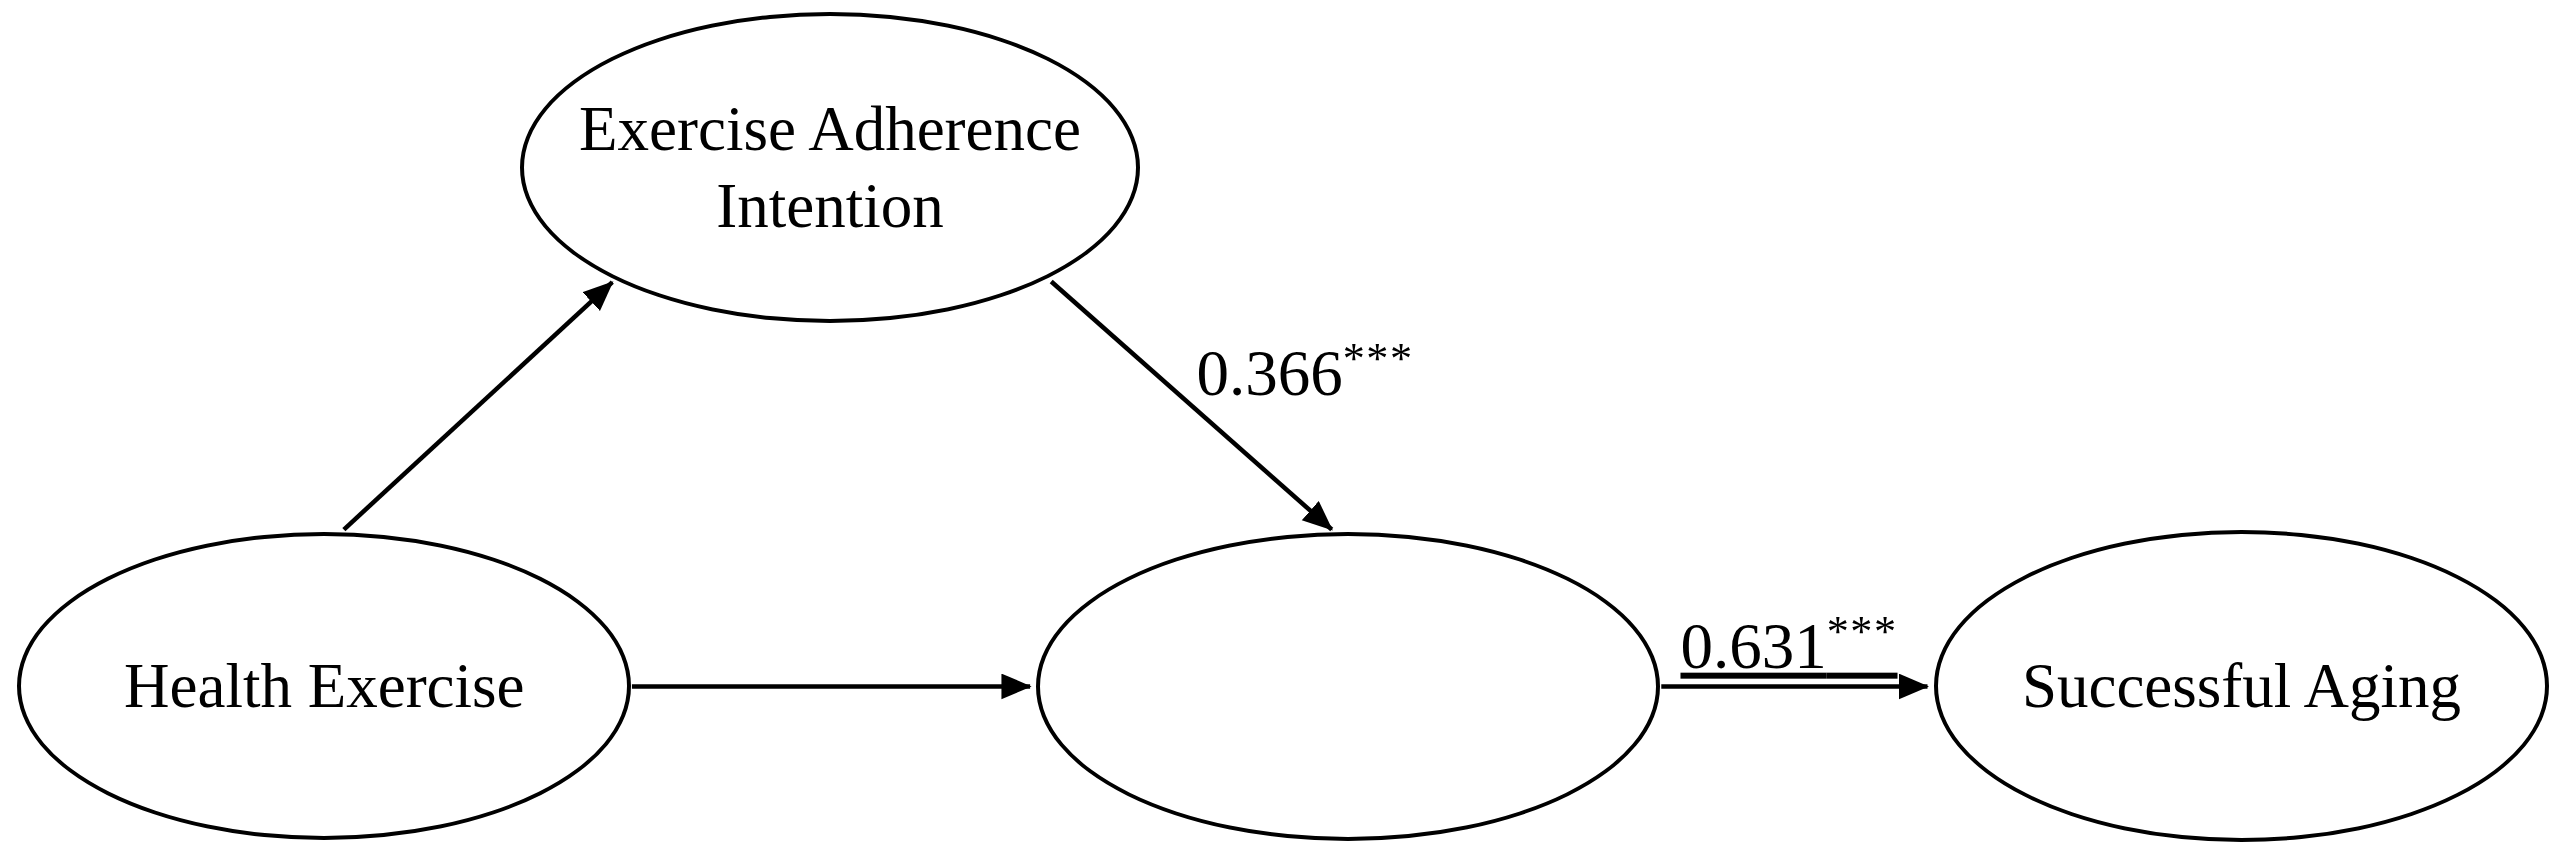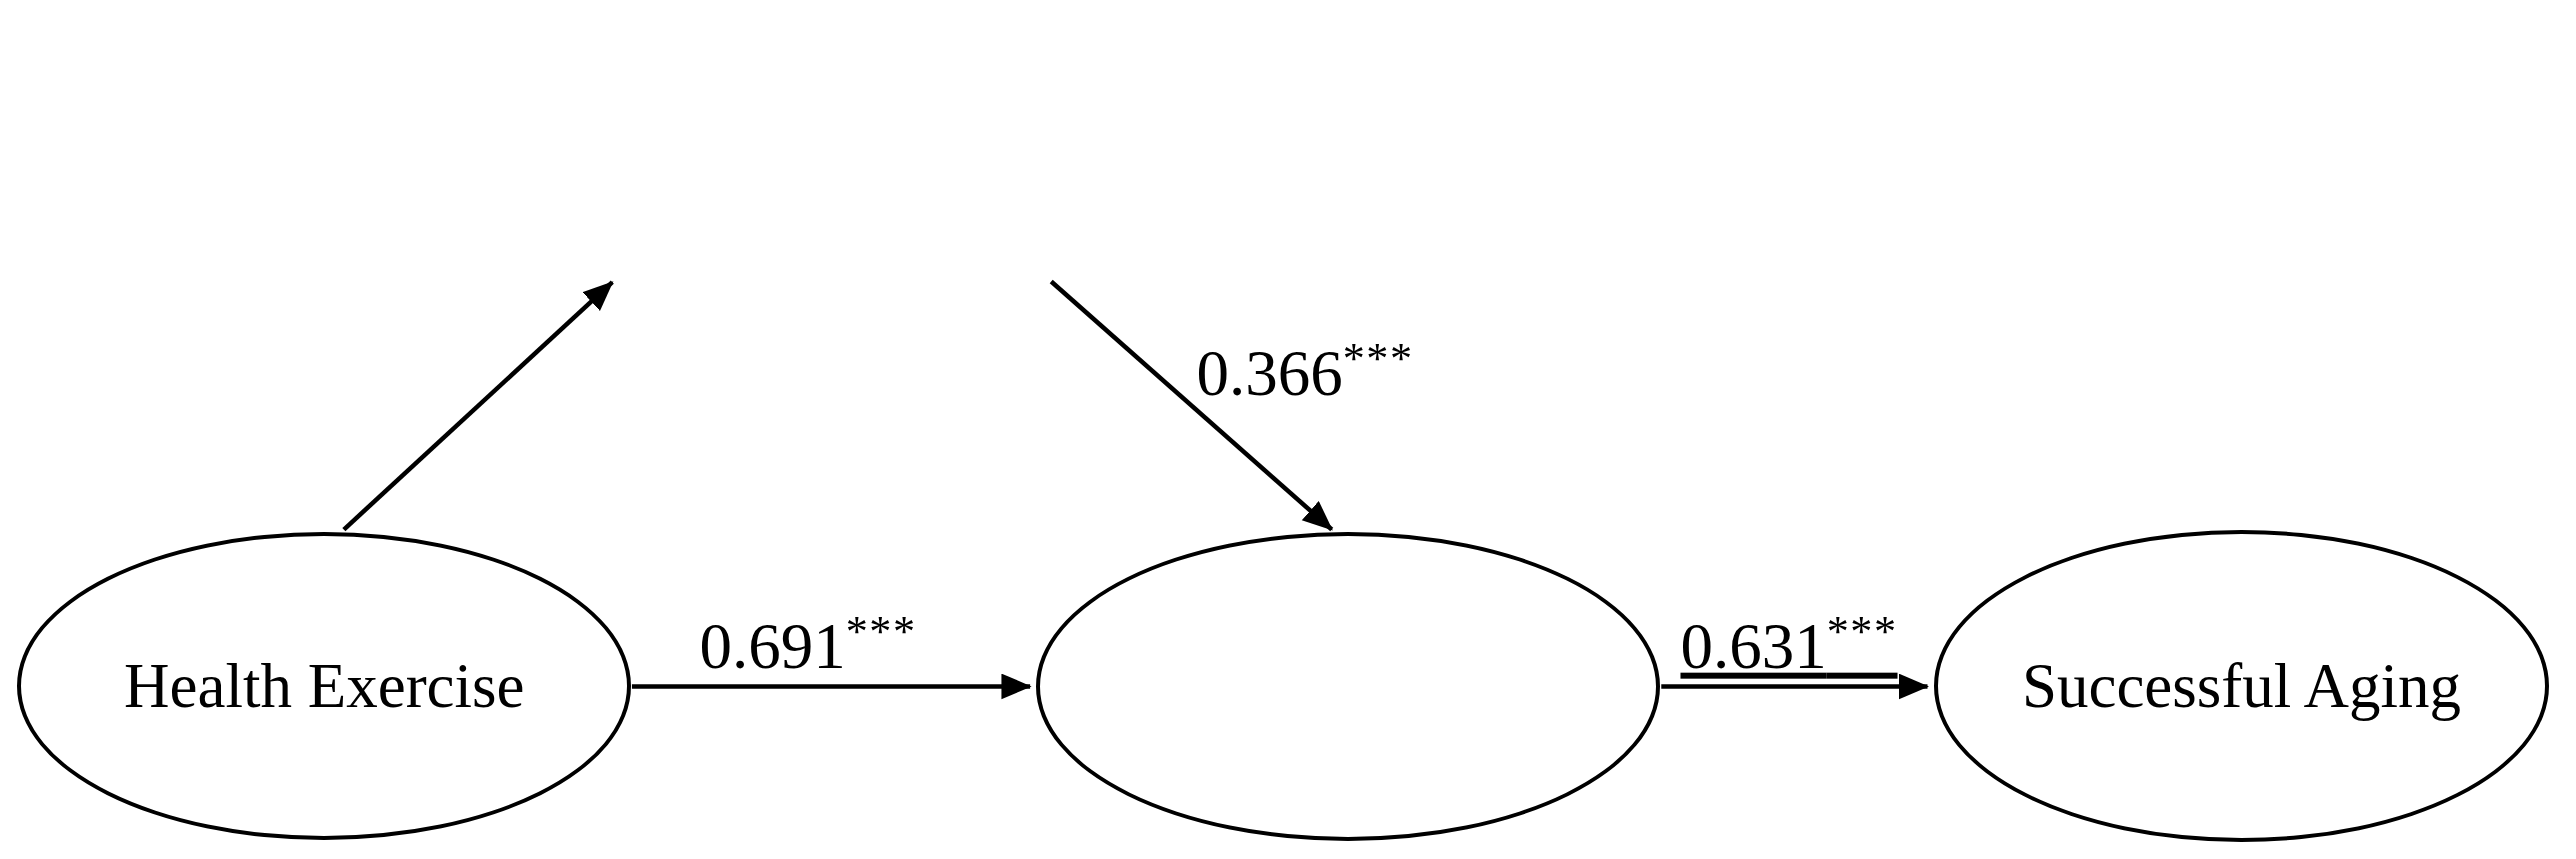--- a/index.html
+++ b/index.html
@@ -71,20 +71,26 @@
       <marker id="arrowhead" markerUnits="userSpaceOnUse" markerWidth="44" markerHeight="36" refX="38" refY="17" orient="auto">
         <path d="M0,0 L40,17 L0,34 Z" fill="#000000"></path>
       </marker>
     </defs>
     <line x1="456" y1="702" x2="812" y2="374" stroke="#000000" stroke-width="6" marker-end="url(#arrowhead)"></line>
     <line x1="1394" y1="373" x2="1766" y2="702" stroke="#000000" stroke-width="6" marker-end="url(#arrowhead)"></line>
     <line x1="838" y1="910" x2="1366" y2="910" stroke="#000000" stroke-width="6" marker-end="url(#arrowhead)"></line>
     <line x1="2203" y1="910" x2="2556" y2="910" stroke="#000000" stroke-width="6" marker-end="url(#arrowhead)"></line>
   </svg>
 
+  <div class="node" id="node-exercise-adherence-intention">
+    <div class="node-label">
+      <span class="line">Exercise Adherence</span>
+      <span class="line">Intention</span>
+    </div>
+  </div>
 
   <div class="node" id="node-health-beliefs">
     <div class="node-label">
       <span class="line">Health Exercise</span>
     </div>
   </div>
 
   <div class="node" id="node-health-promotion-behavior">
     <div class="node-label">
     </div>
@@ -94,22 +100,19 @@
     <div class="node-label">
       <span class="line">Successful Aging</span>
     </div>
   </div>
 
 
   <div class="coef" id="coef-eai-hpb">
     <span>0.366</span><span class="sig">***</span>
   </div>
 
-  <div class="coef" id="coef-hb-hpb">
-    <span>0.691</span><span class="sig">***</span>
-  </div>
 
   <div class="coef" id="coef-hpb-sa">
     <span>0.631</span><span class="sig">***</span>
   </div>
 
 </div>
 
 
 </body></html>

